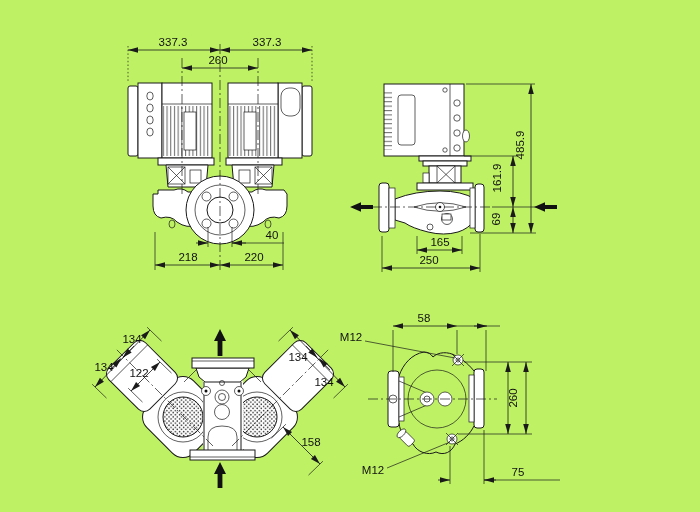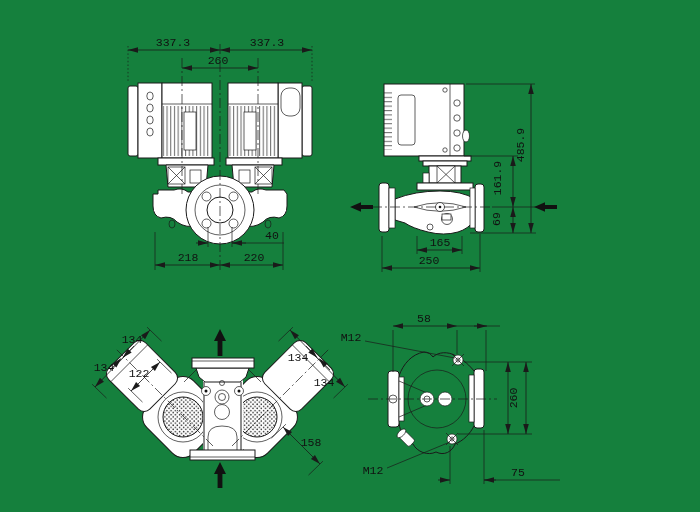--- a/index.html
+++ b/index.html
@@ -1,17 +1,17 @@
 <!DOCTYPE html>
 <html><head>
 <meta charset="utf-8">
 <style>
   html,body{margin:0;padding:0;background:#fff;}
-  .stage{width:700px;height:512px;background:#15803d;position:relative;overflow:hidden;
-         font-family:Liberation Mono, monospace;}
+  .stage{width:700px;height:512px;background:#bef264;position:relative;overflow:hidden;
+         font-family:Liberation Sans, sans-serif;}
   svg{display:block}
   .ol  {fill:none;stroke:#1a1a1a;stroke-width:1;}
   .ol2 {fill:none;stroke:#1a1a1a;stroke-width:.7;}
   .wf  {fill:#ffffff;stroke:#1a1a1a;stroke-width:1;}
   .wf2 {fill:#ffffff;stroke:#1a1a1a;stroke-width:.7;}
   .dim {fill:none;stroke:#1a1a1a;stroke-width:.8;}
   .ext {fill:none;stroke:#1a1a1a;stroke-width:.7;}
   .cl  {fill:none;stroke:#1a1a1a;stroke-width:.7;stroke-dasharray:10 3 2 3;}
   .dot {fill:none;stroke:#1a1a1a;stroke-width:.7;stroke-dasharray:1.5 2.2;}
   .blk {fill:#111;stroke:none;}

